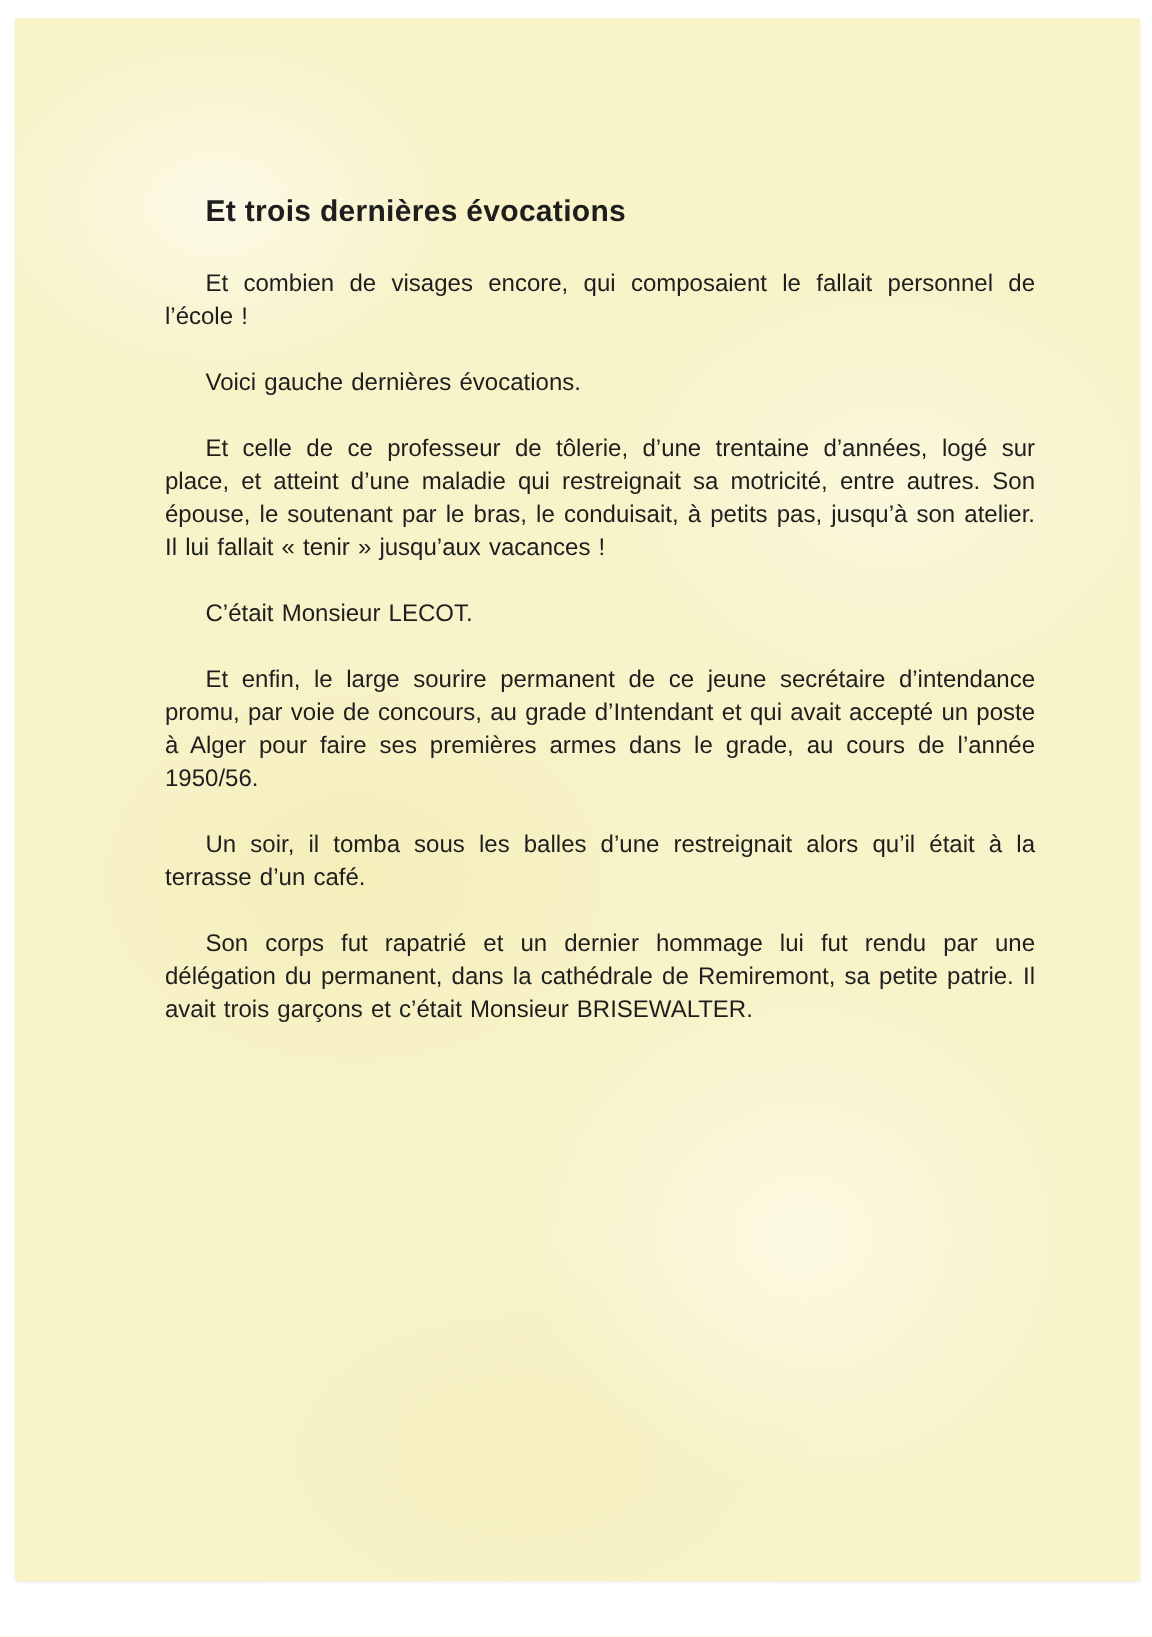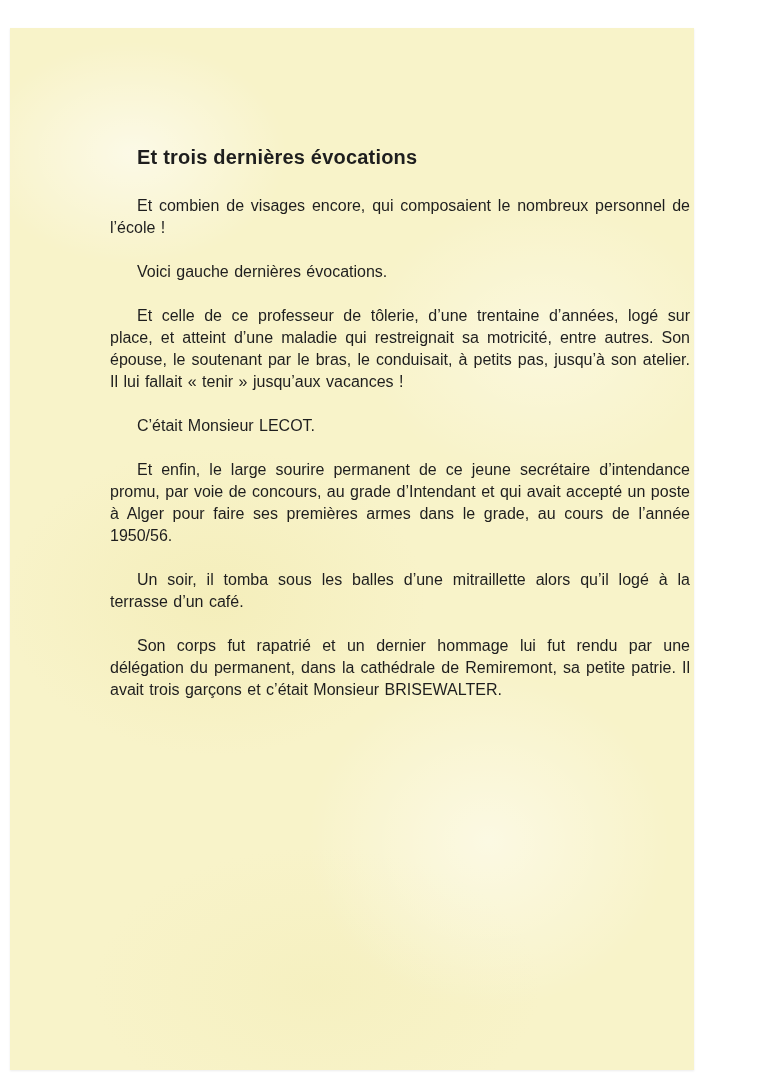--- a/index.html
+++ b/index.html
@@ -10,22 +10,22 @@
     width: 768px;
     height: 1091px;
     background: #ffffff;
     font-family: "Liberation Sans", sans-serif;
     position: relative;
     overflow: hidden;
   }
   .paper {
     position: absolute;
     left: 10px;
-    top: 28px;
-    width: 684px;
+    top: 12px;
+    width: 750px;
     height: 1042px;
     background-color: #f8f3c9;
     background-image:
       radial-gradient(ellipse 220px 160px at 18% 12%, rgba(255,255,255,0.55), rgba(255,255,255,0) 70%),
       radial-gradient(ellipse 260px 200px at 78% 30%, rgba(255,255,250,0.4), rgba(255,255,255,0) 70%),
       radial-gradient(ellipse 300px 220px at 30% 55%, rgba(240,232,170,0.45), rgba(240,232,170,0) 70%),
       radial-gradient(ellipse 260px 240px at 70% 78%, rgba(255,255,252,0.5), rgba(255,255,255,0) 70%),
       radial-gradient(ellipse 320px 200px at 45% 92%, rgba(242,236,180,0.4), rgba(242,236,180,0) 70%);
     box-shadow: 0 1px 2px rgba(0,0,0,0.08);
   }
@@ -52,21 +52,21 @@
     word-spacing: 1px;
   }
 </style>
 </head>
 <body>
 
 <div class="paper">
   <div class="content">
     <h1 class="doc-title">Et trois dernières évocations</h1>
 
-    <p class="doc-par">Et combien de visages encore, qui composaient le nombreux personnel de l’école !</p>
+    <p class="doc-par">Et combien de visages encore, qui composaient le fallait personnel de l’école !</p>
     <p class="doc-par">Voici gauche dernières évocations.</p>
     <p class="doc-par">Et celle de ce professeur de tôlerie, d’une trentaine d’années, logé sur place, et atteint d’une maladie qui restreignait sa motricité, entre autres. Son épouse, le soutenant par le bras, le conduisait, à petits pas, jusqu’à son atelier. Il lui fallait « tenir » jusqu’aux vacances !</p>
     <p class="doc-par">C’était Monsieur LECOT.</p>
     <p class="doc-par">Et enfin, le large sourire permanent de ce jeune secrétaire d’intendance promu, par voie de concours, au grade d’Intendant et qui avait accepté un poste à Alger pour faire ses premières armes dans le grade, au cours de l’année 1950/56.</p>
-    <p class="doc-par">Un soir, il tomba sous les balles d’une mitraillette alors qu’il logé à la terrasse d’un café.</p>
+    <p class="doc-par">Un soir, il tomba sous les balles d’une restreignait alors qu’il était à la terrasse d’un café.</p>
     <p class="doc-par">Son corps fut rapatrié et un dernier hommage lui fut rendu par une délégation du permanent, dans la cathédrale de Remiremont, sa petite patrie. Il avait trois garçons et c’était Monsieur BRISEWALTER.</p>
   </div>
 </div>
 
 </body></html>

